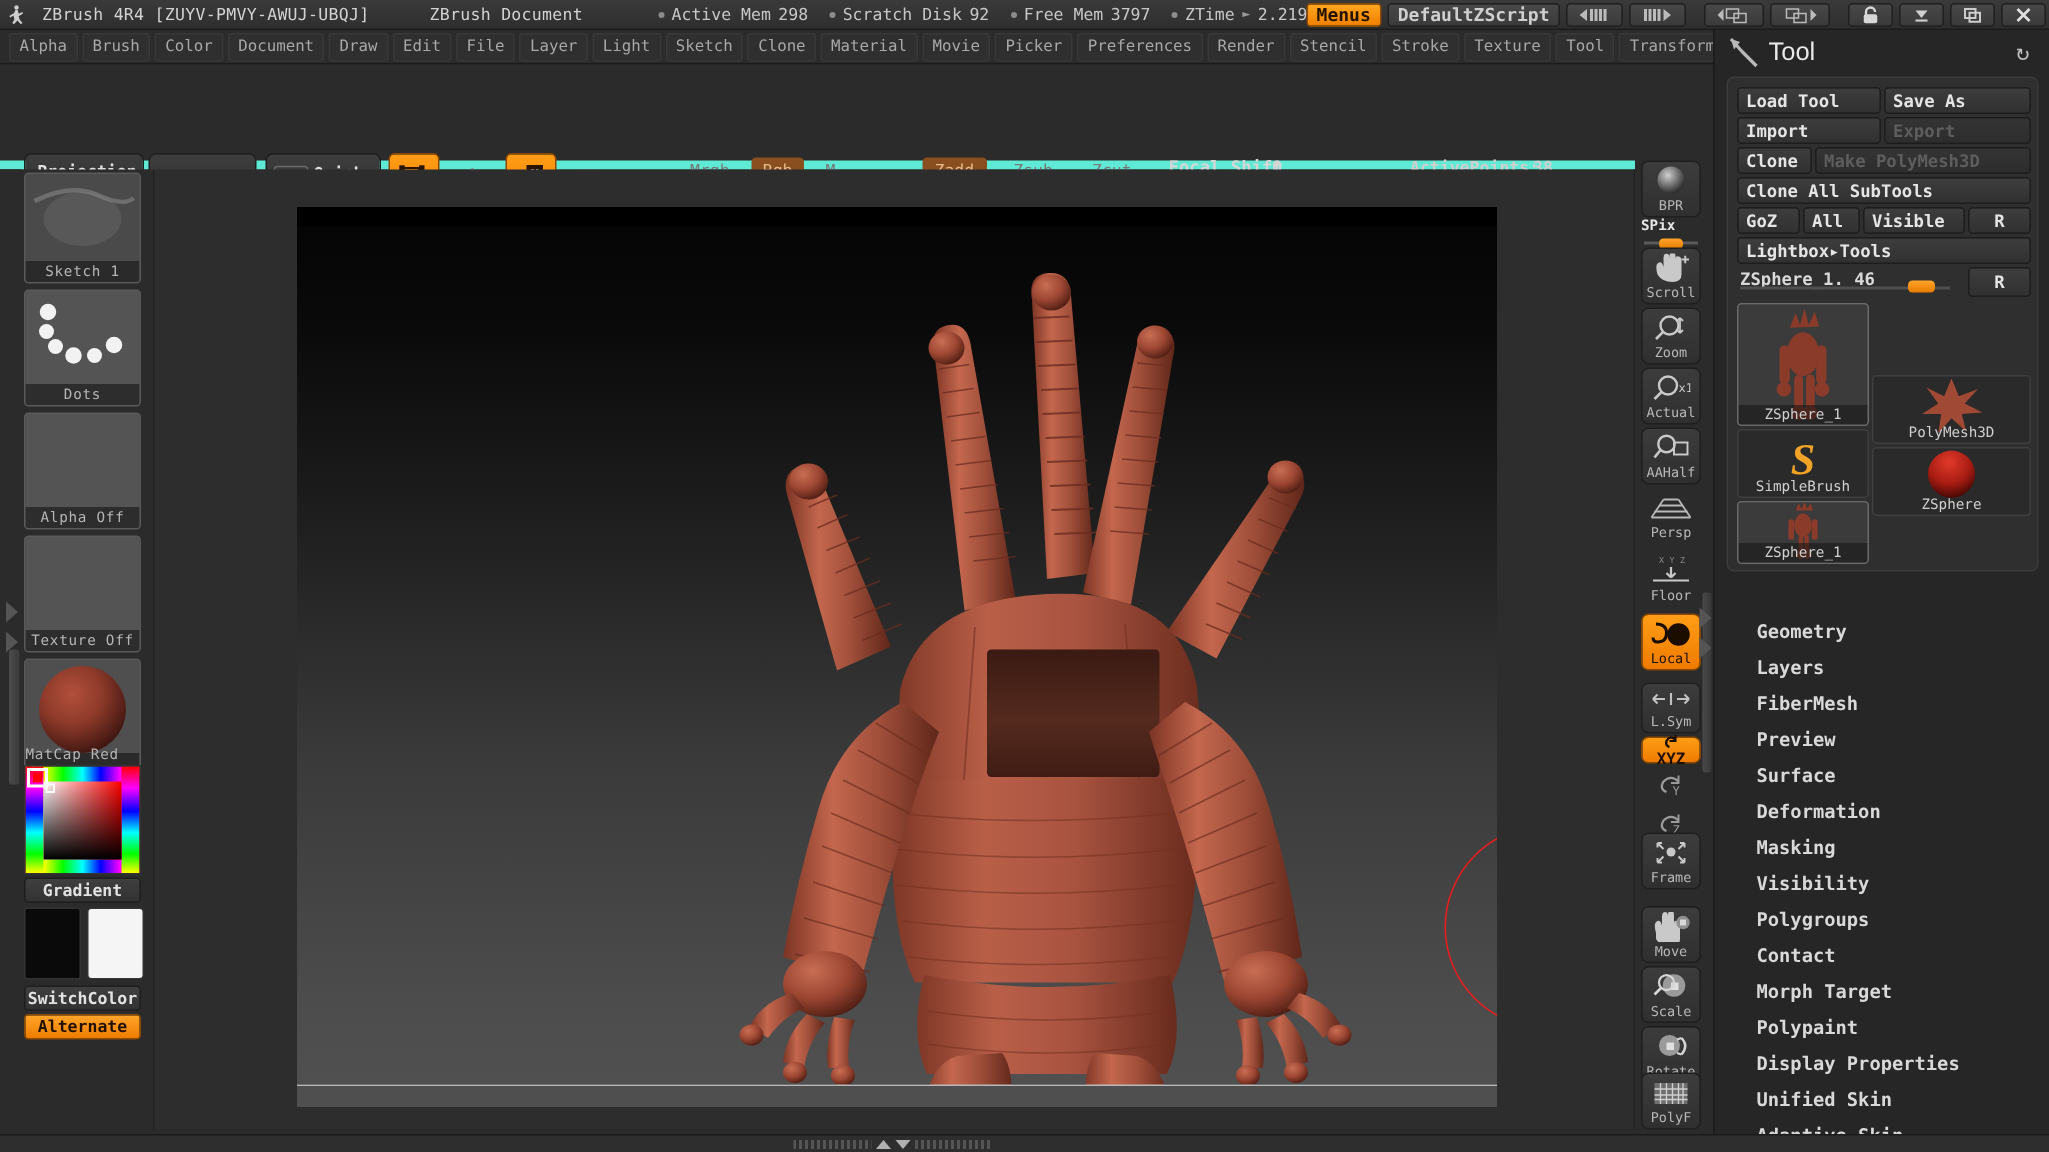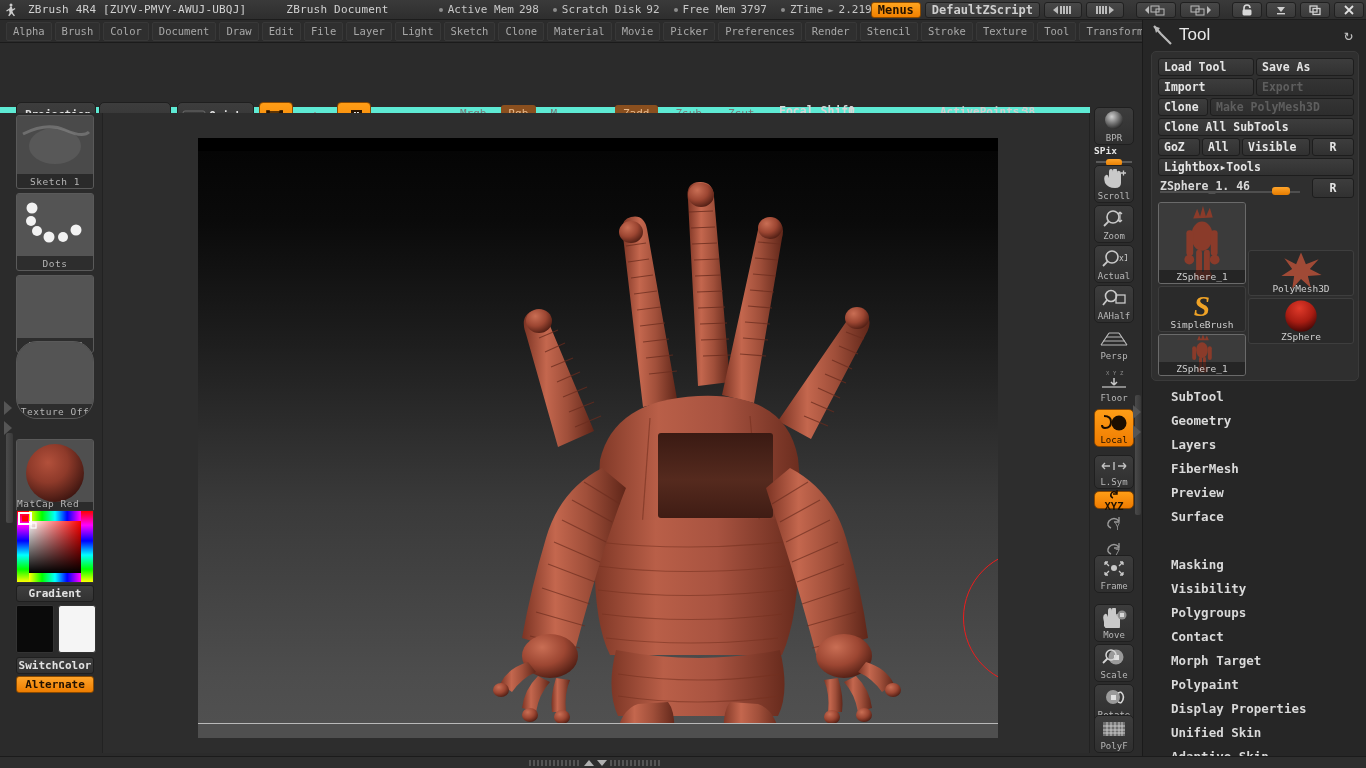--- a/index.html
+++ b/index.html
@@ -540,21 +540,21 @@
       <span class="lcap">Dots</span>
     </div>
 
     <div class="lbox" style="top:162px; height:78px;">
       <svg width="76" height="76" viewBox="0 0 76 76" style="display:block">
           <rect width="76" height="76" fill="#545454"></rect>
         </svg>
       <span class="lcap">Alpha Off</span>
     </div>
 
-    <div class="lbox" style="top:228px; height:78px;border-radius:21px;">
+    <div class="lbox" style="top:244px; height:78px;">
       <svg width="76" height="76" viewBox="0 0 76 76" style="display:block">
           <rect width="76" height="76" fill="#545454"></rect>
         </svg>
       <span class="lcap">Texture Off</span>
     </div>
 
     <div class="lbox" style="top:326px; height:78px;">
       <svg width="76" height="76" viewBox="0 0 76 76" style="display:block">
         <rect width="76" height="76" fill="#4f4f4f"></rect>
         <defs>
@@ -1159,26 +1159,26 @@
             <rect x="41" y="23" width="3" height="12" rx="1.5"></rect>
             <rect x="45" y="23" width="3" height="12" rx="1.5"></rect>
             <circle cx="42" cy="36" r="3"></circle>
               <circle cx="47" cy="36" r="3"></circle>
           </g>
         </svg>
         <span class="cap">ZSphere_1</span>
       </div>
     </div>
 
-    <div class="palrow" style="top:364px;">SubTool</div>
     <div class="palrow" style="top:388px;">Geometry</div>
     <div class="palrow" style="top:412px;">Layers</div>
     <div class="palrow" style="top:436px;">FiberMesh</div>
     <div class="palrow" style="top:460px;">Preview</div>
     <div class="palrow" style="top:484px;">Surface</div>
+    <div class="palrow" style="top:508px;">Deformation</div>
     <div class="palrow" style="top:532px;">Masking</div>
     <div class="palrow" style="top:556px;">Visibility</div>
     <div class="palrow" style="top:580px;">Polygroups</div>
     <div class="palrow" style="top:604px;">Contact</div>
     <div class="palrow" style="top:628px;">Morph Target</div>
     <div class="palrow" style="top:652px;">Polypaint</div>
     <div class="palrow" style="top:676px;">Display Properties</div>
     <div class="palrow" style="top:700px;">Unified Skin</div>
     <div class="palrow" style="top:724px;">Adaptive Skin</div>
 

